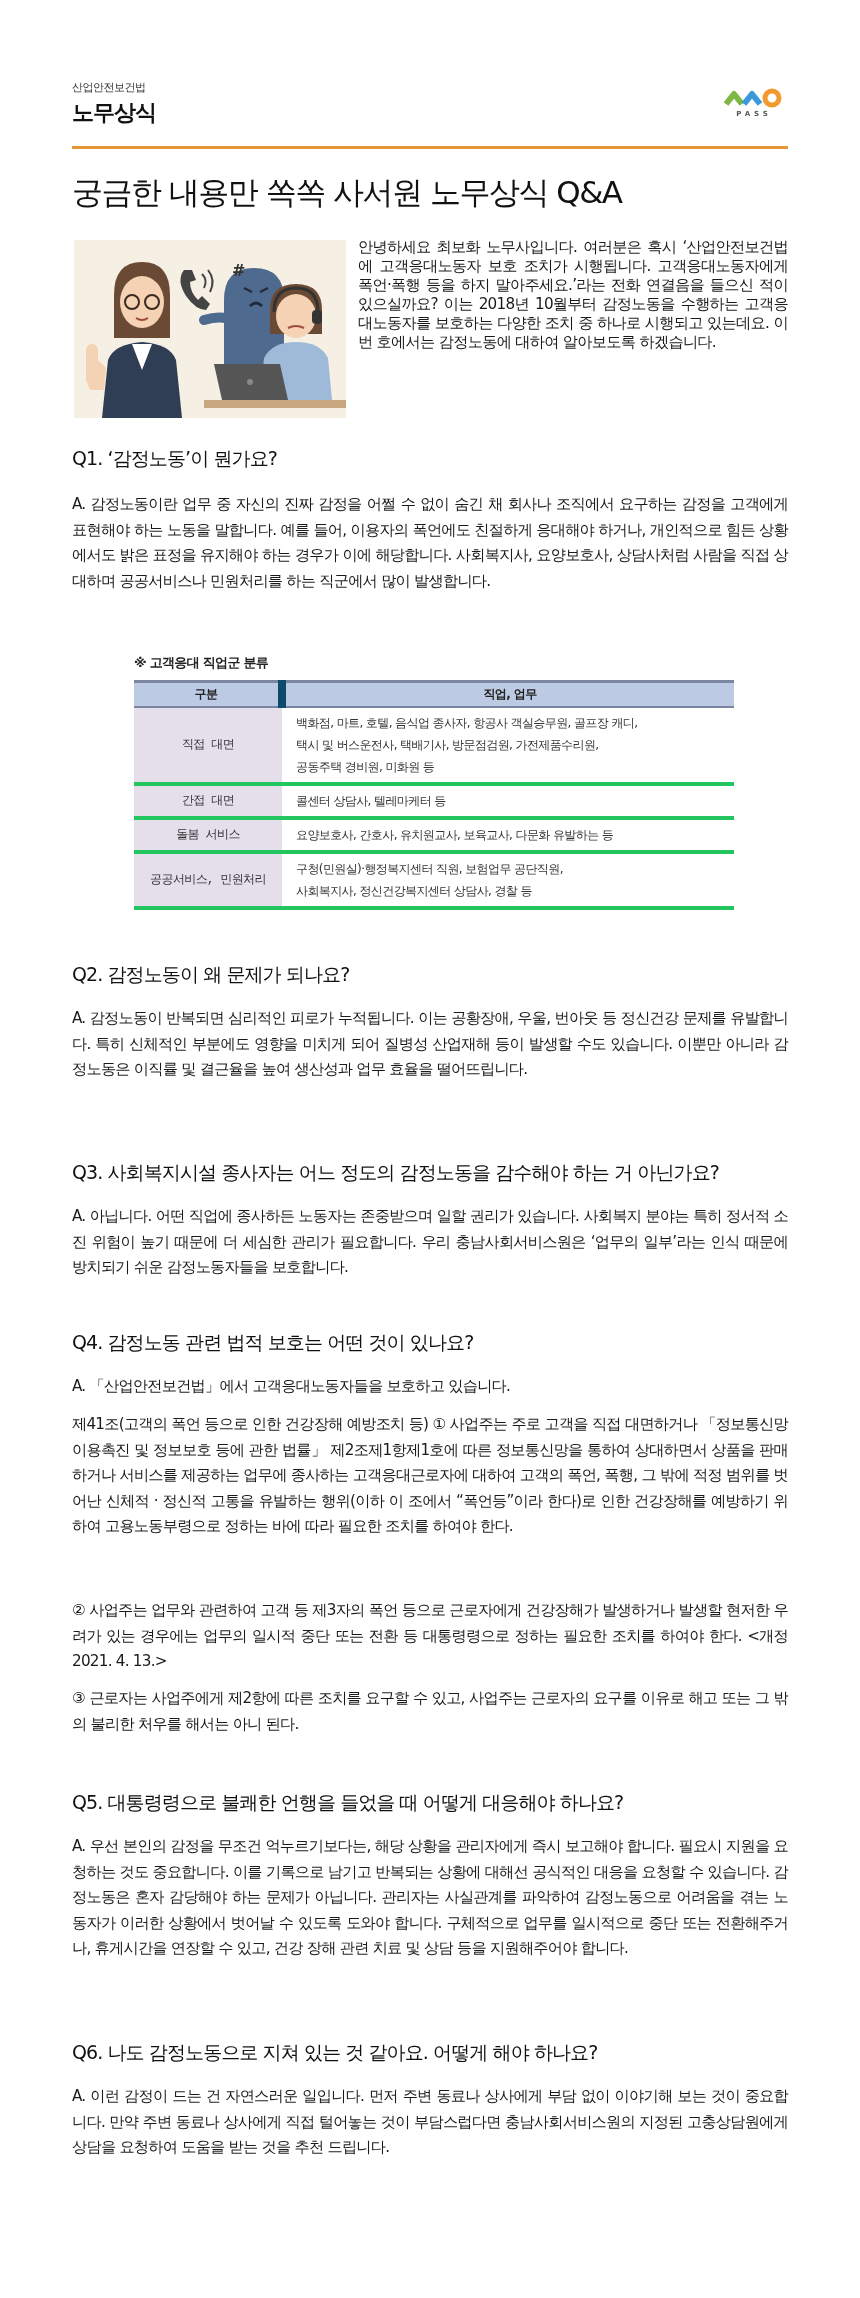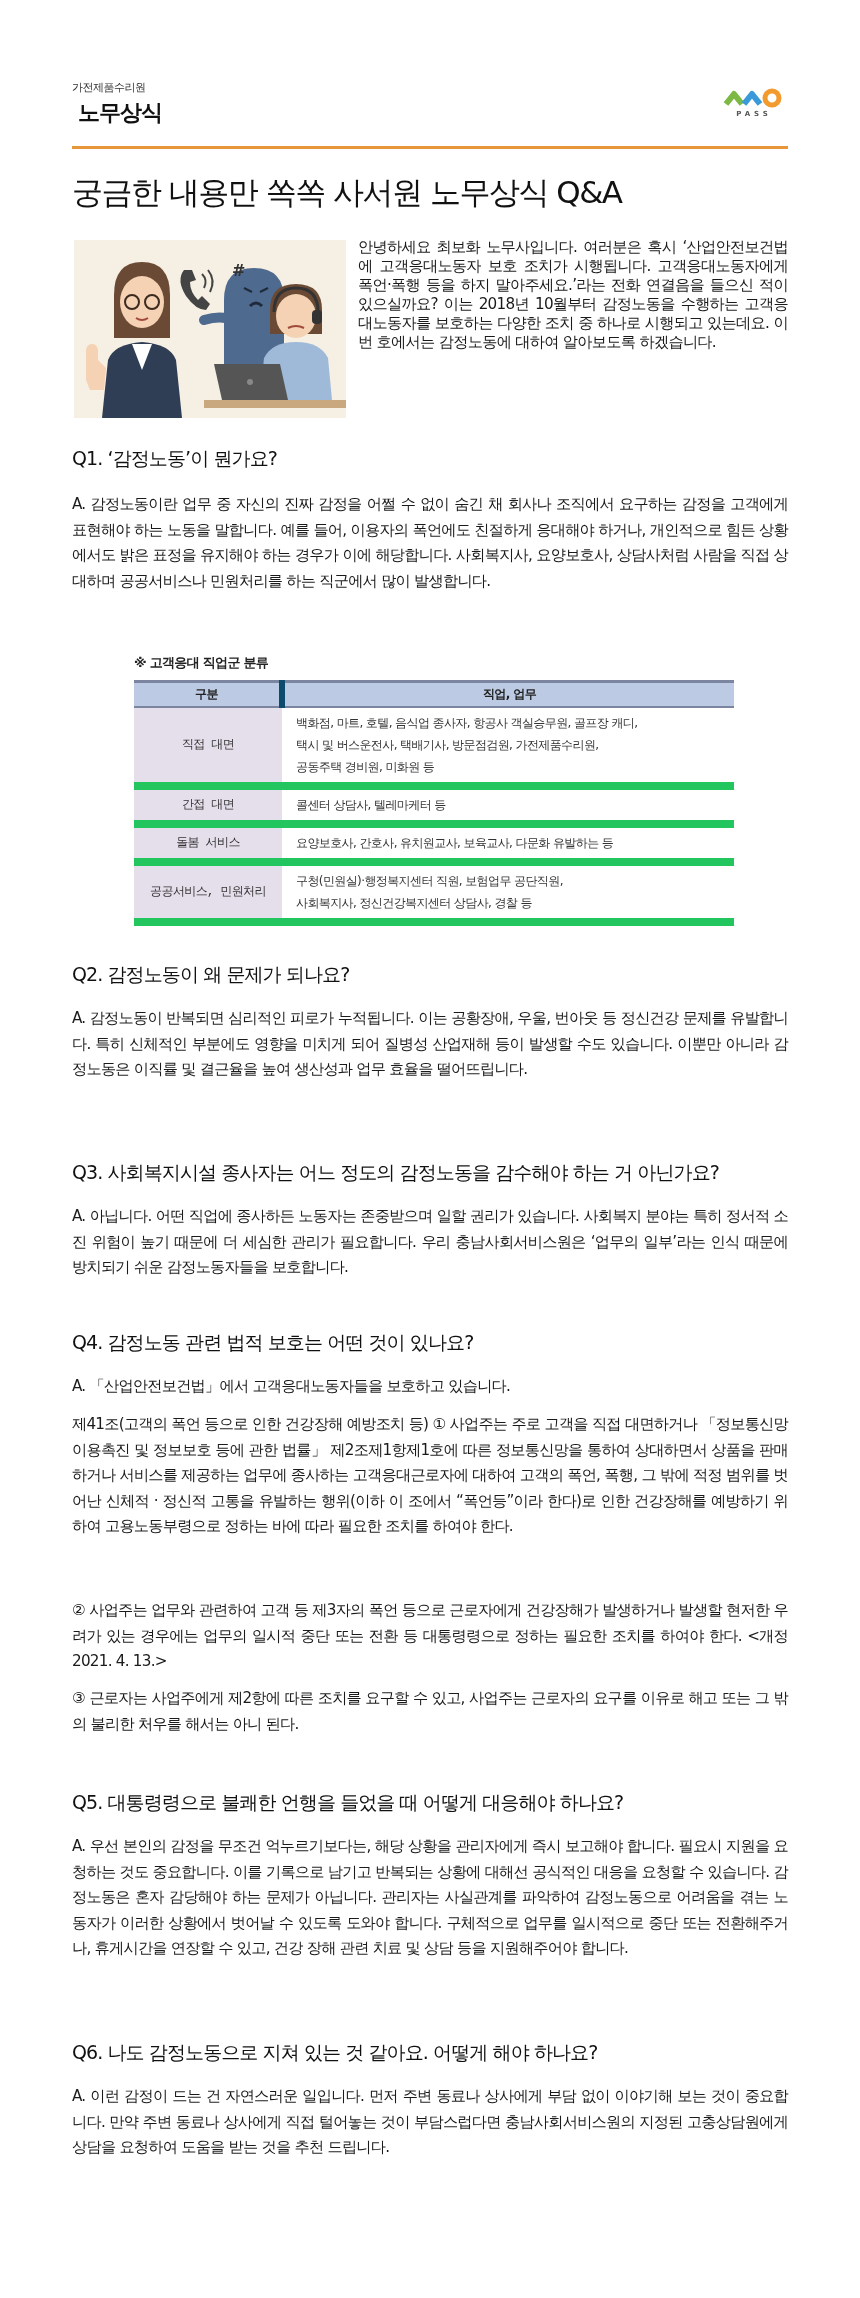--- a/index.html
+++ b/index.html
@@ -5,48 +5,48 @@
   * { box-sizing: border-box; margin: 0; padding: 0; }
   html, body { background: #ffffff; }
   body {
     width: 860px; height: 2298px; position: relative; overflow: hidden;
     font-family: "DejaVu Sans", "Liberation Sans", sans-serif; color: #1a1a1a;
   }
   .page { position: absolute; left: 72px; top: 0; width: 716px; }
 
   .hdr { position: absolute; top: 80px; left: 0; width: 716px; height: 70px; }
   .hdr-org { position: absolute; top: 0; left: 0; font-size: 11px; color: #333; letter-spacing: -0.5px; }
-  .hdr-title { position: absolute; top: 18px; left: 0; font-size: 22px; font-weight: bold; color: #111; letter-spacing: -1px; margin-left: 6px; }
+  .hdr-title { position: absolute; top: 18px; left: 0; font-size: 22px; font-weight: bold; color: #111; letter-spacing: -1px; }
   .logo { position: absolute; top: 4px; right: 2px; width: 64px; height: 40px; }
   .logo-text { position: absolute; top: 26px; left: 0; width: 64px; text-align: center; font-size: 7px; letter-spacing: 4px; color: #555; font-weight: bold; }
   .hdr-rule { position: absolute; top: 146px; left: 0; width: 716px; height: 3px; background: #e8963a; }
 
   .main-title { position: absolute; top: 172px; left: 0; font-size: 31px; font-weight: normal; letter-spacing: -1.5px; color: #111; }
 
   .intro-img { position: absolute; top: 240px; left: 2px; width: 272px; height: 178px; background: #f6efe3; overflow: hidden; }
   .intro-text { position: absolute; top: 238px; left: 286px; width: 430px; font-size: 15.2px; line-height: 19px; text-align: justify; letter-spacing: -0.7px; color: #1a1a1a; }
 
   .q { position: absolute; left: 0; width: 716px; font-size: 19px; font-weight: normal; letter-spacing: -0.9px; color: #111; }
   .a { position: absolute; left: 0; width: 716px; font-size: 15.2px; line-height: 25.5px; text-align: justify; letter-spacing: -0.75px; color: #1a1a1a; }
 
   .tbl-caption { position: absolute; top: 654px; left: 62px; font-size: 13px; font-weight: bold; color: #222; letter-spacing: -0.7px; }
   table.occ { position: absolute; top: 680px; left: 62px; width: 600px; border-collapse: collapse; font-size: 12px; letter-spacing: -0.6px; color: #333; }
   table.occ th { background: #bccbe3; font-weight: bold; height: 25px; border-top: 3px solid #7b85a0; border-bottom: 2px solid #7b85a0; color: #222; }
-  table.occ th.c1 { width: 148px; border-right: 6px solid #0c4a6e; }
-  table.occ td { border-bottom: 8px solid #22c55e; padding: 4px 14px; line-height: 22px; margin-left: 19px; }
+  table.occ th.c1 { width: 148px; border-right: 8px solid #0c4a6e; }
+  table.occ td { border-bottom: 4px solid #22c55e; padding: 4px 14px; line-height: 22px; margin-left: 19px; }
   table.occ td.c1 { background: #e5dfec; text-align: center; width: 148px; font-family: Liberation Mono, monospace; }
   table.occ td.c2 { padding-left: 14px; }
 </style>
 </head>
 <body>
 
 <div class="page">
 
   <div class="hdr">
-    <div class="hdr-org">가전제품수리원</div>
+    <div class="hdr-org">산업안전보건법</div>
     <div class="hdr-title">노무상식</div>
     <div class="logo">
       <svg width="64" height="26" viewBox="0 0 64 26">
         <path d="M4 20 L12 10 L20 20" stroke="#7cb843" stroke-width="6" fill="none" stroke-linejoin="round"></path>
         <path d="M22 20 L30 10 L38 20" stroke="#3a9ad9" stroke-width="6" fill="none" stroke-linejoin="round"></path>
         <circle cx="50" cy="14" r="7" stroke="#f29a2e" stroke-width="5" fill="none"></circle>
       </svg>
       <div class="logo-text">PASS</div>
     </div>
     <div class="hdr-rule" style="top:66px"></div>

